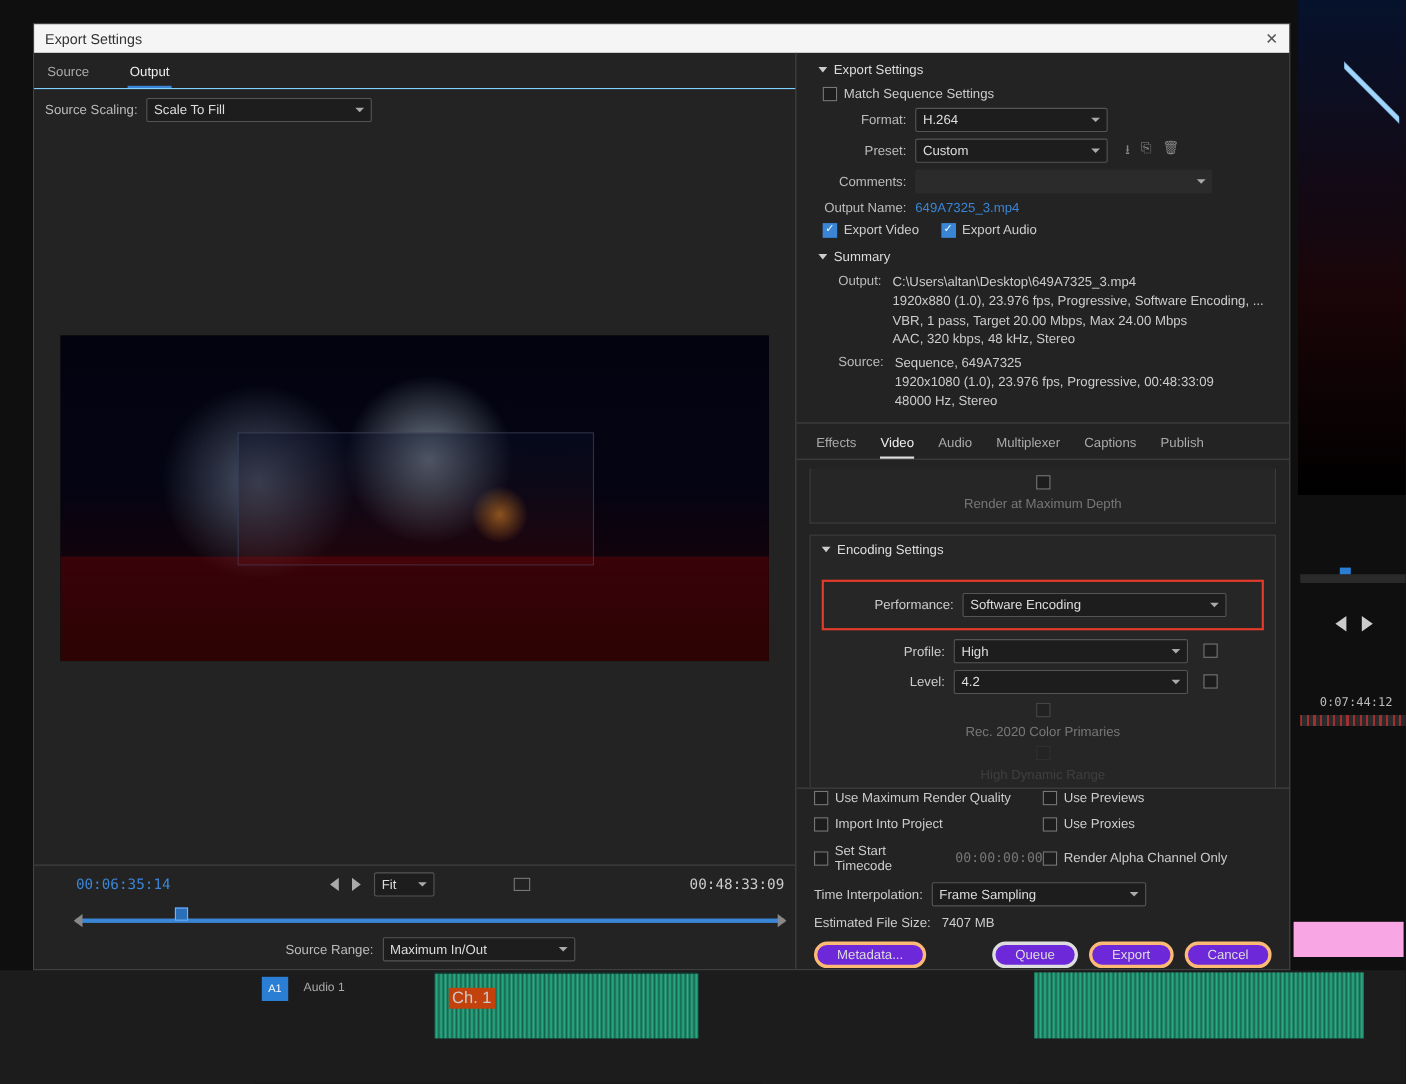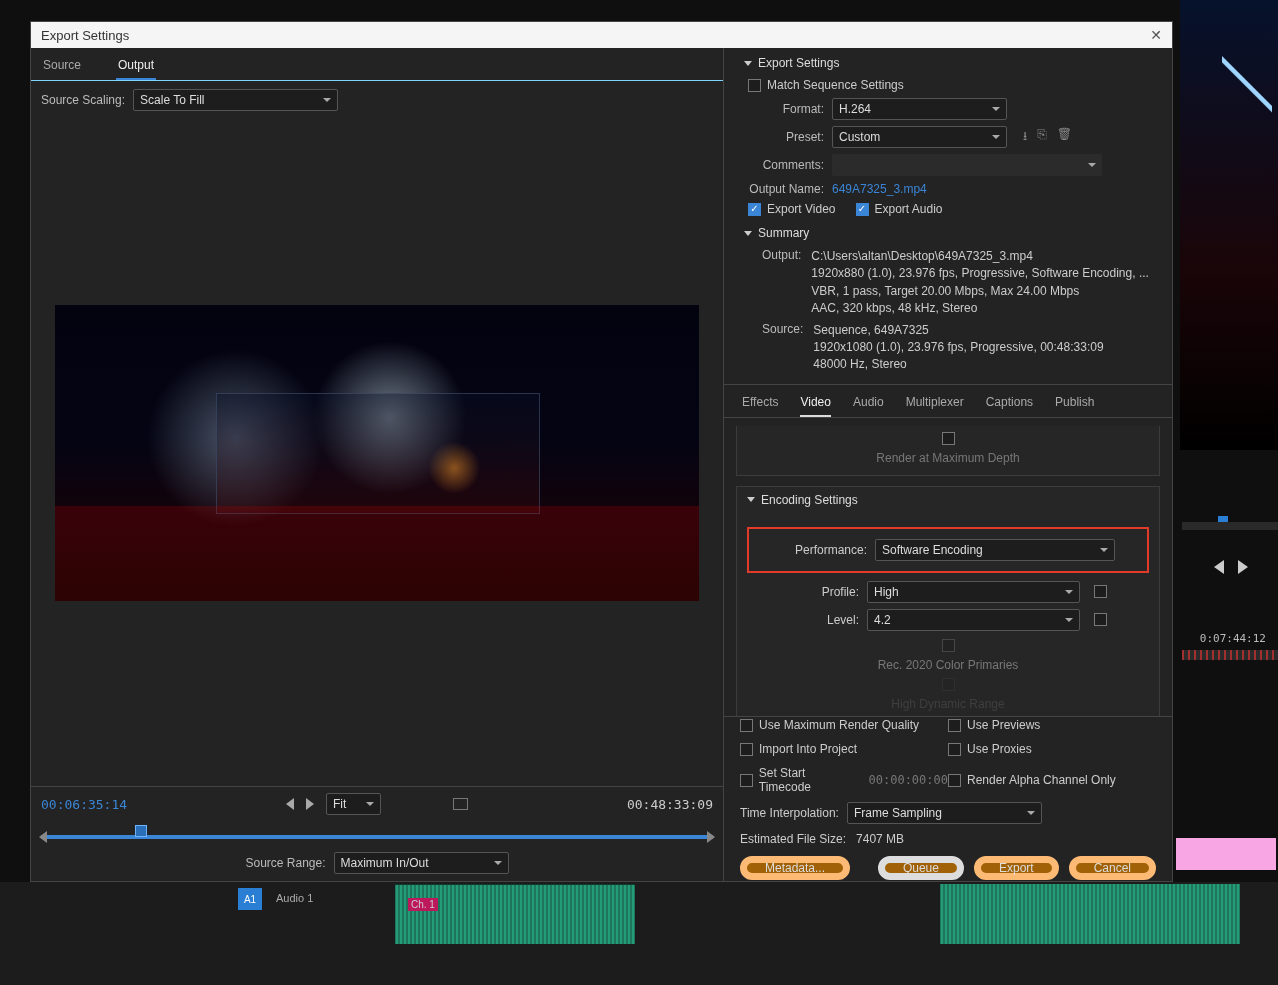--- a/index.html
+++ b/index.html
@@ -30,21 +30,21 @@
   .preview-frame { width:644px; height:296px; background:#000; position:relative; overflow:hidden; }
   .night-scene { position:absolute; inset:0; background:
      radial-gradient(circle at 28% 45%,rgba(200,230,255,.35) 0,transparent 18%),
      radial-gradient(circle at 52% 38%,rgba(220,245,255,.5) 0,transparent 20%),
      radial-gradient(circle at 62% 55%,rgba(255,160,40,.7) 0,transparent 6%),
      linear-gradient(to top,#2b0303 0,#12030b 30%,#040413 55%,#030310 100%);
   }
   .night-scene::before { content:""; position:absolute; left:25%; top:30%; width:50%; height:40%; border:1px solid rgba(60,80,110,.6); background:linear-gradient(180deg,rgba(8,18,40,.4),rgba(80,10,10,.25)); }
   .night-scene::after { content:""; position:absolute; left:0; bottom:0; width:100%; height:32%; background:linear-gradient(180deg,rgba(180,0,0,.25),rgba(60,0,0,.1)); }
   
-  .transport { height:95px; border-top:1px solid #444; display:flex; flex-direction:column; }
+  .transport { height:95px; border-top:1px solid #444; display:flex; flex-direction:column;padding-left:28px; }
   .tc-row { display:flex; align-items:center; justify-content:space-between; padding:6px 10px; }
   .tc-left { color:#3a85d6; font-family:monospace; font-size:13px; }
   .tc-mid { display:flex; align-items:center; gap:12px; color:#aaa; }
   .tri { width:0; height:0; border-top:6px solid transparent; border-bottom:6px solid transparent; }
   .tri.l { border-right:8px solid #aaa; }
   .tri.r { border-left:8px solid #aaa; }
   .tc-right { color:#ccc; font-family:monospace; font-size:13px; }
   .timeline-bar { position:relative; height:28px; margin:0 10px; }
   .rail { position:absolute; left:0; right:0; top:14px; height:4px; background:#3a85d6; }
   .rail-ends { position:absolute; top:10px; width:0;height:0; border-top:6px solid transparent; border-bottom:6px solid transparent; }
@@ -85,21 +85,21 @@
   .highlight { border:2px solid #e23b2a; padding:4px 6px; margin:20px 0 8px 0; }
   .trailing-box { margin-left:6px; }
   .dim { color:#777;flex-direction:column; }
   
   
   .bottom-opts { border-top:1px solid #444; padding:1px 16px; }
   .opts-grid { display:grid; grid-template-columns:1fr 1fr; row-gap:10px; }
   .ti-row { display:flex; align-items:center; gap:8px; margin:8px 0; color:#ccc;}
   .est-row { color:#ccc; margin:6px 0 10px 0; display:flex; gap:10px;}
   .btn-row { display:flex; gap:10px; }
-  .btn { height:24px; padding:0 18px; border:7px solid #fdba74; background:#a16207; color:#ddd; border-radius:12px; display:inline-flex; align-items:center; cursor:pointer;text-align:right; }
+  .btn { height:24px; padding:0 18px; border:3px solid #fdba74; background:#6d28d9; color:#ddd; border-radius:12px; display:inline-flex; align-items:center; cursor:pointer;text-align:right; }
   .btn.primary { border-color:#ddd; }
   .spacer { flex:1; }
   .timecode { color:#777; font-family:monospace; margin-left:4px;}
 
   
   .bg-strip { position:absolute; right:0; top:0; width:98px; height:450px; background:linear-gradient(180deg,#06122c,#1a0508 60%,#000); }
   .bg-strip::after{content:"";position:absolute;right:6px;top:30px;width:50px;height:110px;background:linear-gradient(45deg,transparent 48%,#9fd6ff 49%,#9fd6ff 52%,transparent 53%);}
   .bg-timeline { position:absolute; left:0; right:0; top:882px; height:103px; background:#1c1c1c; }
   .bg-audio { position:absolute; left:395px; top:884px; width:240px; height:60px;
     background:repeating-linear-gradient(90deg,#1c6a54 0,#2bbf93 2px,#166b50 4px);
@@ -110,21 +110,21 @@
   .bg-tc { position:absolute; right:12px; top:632px; color:#bbb; font-family:monospace; font-size:11px;}
   .bg-play { position:absolute; right:30px; top:560px; display:flex; gap:14px;}
   .bg-play .pbtn{ width:0;height:0;border-top:7px solid transparent;border-bottom:7px solid transparent;}
   .bg-play .prev{ border-right:10px solid #ccc;}
   .bg-play .next{ border-left:10px solid #ccc;}
   .bg-ruler { position:absolute; right:0; top:650px; width:96px; height:10px; background:repeating-linear-gradient(90deg,#a03030 0,#a03030 2px,#2a2a2a 2px,#2a2a2a 6px);}
   .bg-ruler2 { position:absolute; right:0; top:522px; width:96px; height:8px; background:#2a2a2a;}
   .bg-play2{position:absolute; right:50px; top:516px; width:10px; height:14px; background:#2a7fd4;}
   .a1 { position:absolute; left:238px; top:888px; width:24px; height:22px; background:#2a7fd4; color:#fff; font-size:10px; display:flex; align-items:center;justify-content:center;}
   .audtxt{ position:absolute; left:276px; top:892px; color:#aaa; font-size:11px;}
-  .chbad{ position:absolute; font-size:10px; color:#ccc; background:#be185d; padding:1px 3px;}
+  .chbad{ position:absolute; font-size:15px; color:#ccc; background:#c2410c; padding:1px 3px;}
 </style>
 </head>
 <body>
 
 <div class="bg-strip"></div>
 <div class="bg-play">
     <div class="pbtn prev"></div>
     <div class="pbtn next"></div>
   </div>
 <div class="bg-play2"></div>

